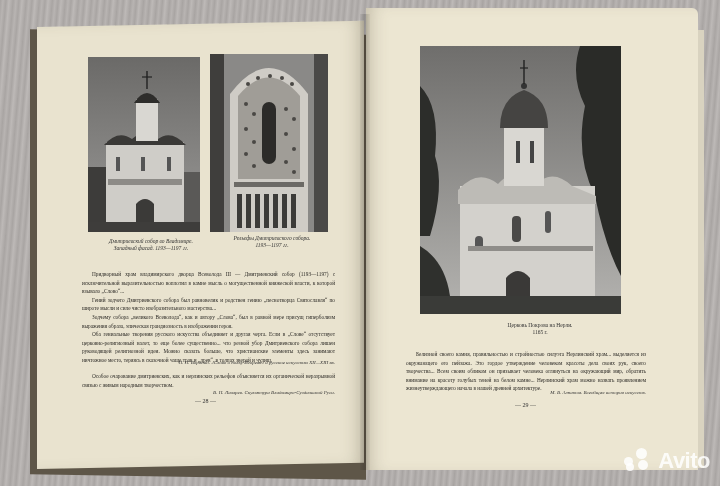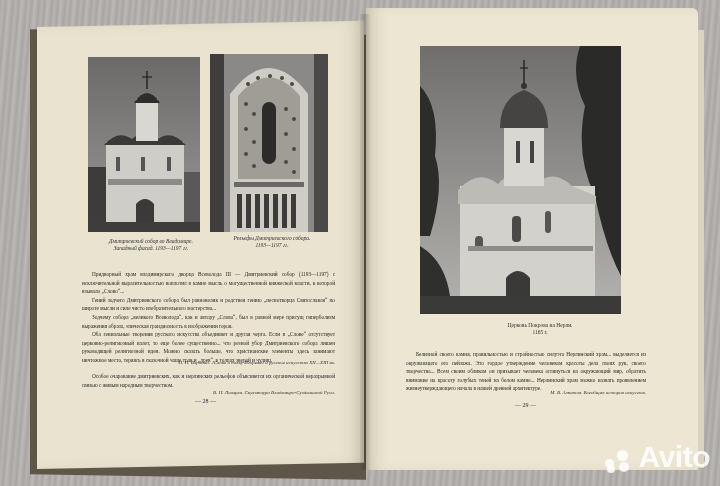--- a/index.html
+++ b/index.html
@@ -13,22 +13,22 @@
     box-shadow:inset 14px 0 18px -10px rgba(90,80,60,.3);border-top-right-radius:6px;}
   .right-edge{position:absolute;left:698px;top:30px;width:6px;height:438px;background:#d9d3c0;}
   .gutter{position:absolute;left:360px;top:14px;width:10px;height:456px;background:linear-gradient(90deg,rgba(0,0,0,.05),rgba(0,0,0,.16),rgba(0,0,0,.04));}
   .photo{position:absolute;background:#4b4a48;overflow:hidden;}
   .photo svg{display:block;width:100%;height:100%;}
   .caption{position:absolute;font-size:5.5px;line-height:7px;text-align:center;color:#333;font-style:italic;}
   .text-block{position:absolute;font-size:5.3px;line-height:8.6px;color:#2c2a26;text-align:justify;}
   .text-block p{margin:0;text-indent:10px;}
   .attrib{position:absolute;font-size:5px;font-style:italic;color:#333;text-align:right;}
   .page-num{position:absolute;font-size:6px;color:#333;}
-  .watermark{position:absolute;right:10px;bottom:12px;display:flex;align-items:flex-end;gap:4px;color:rgba(255,255,255,.85);
-    font-family:"Liberation Sans",sans-serif;font-weight:bold;font-size:30px;letter-spacing:-0.5px;}
+  .watermark{position:absolute;right:10px;bottom:12px;display:flex;align-items:flex-start;gap:4px;color:rgba(255,255,255,.85);
+    font-family:"Liberation Sans",sans-serif;font-weight:bold;font-size:22px;letter-spacing:-0.5px;}
   .dots{position:relative;width:30px;height:24px;}
   .dots span{position:absolute;border-radius:50%;background:rgba(255,255,255,.85);}
 </style>
 </head>
 <body>
 
 <div class="cover"></div>
 <div class="right-edge"></div>
 
 <div class="left-page"></div>

